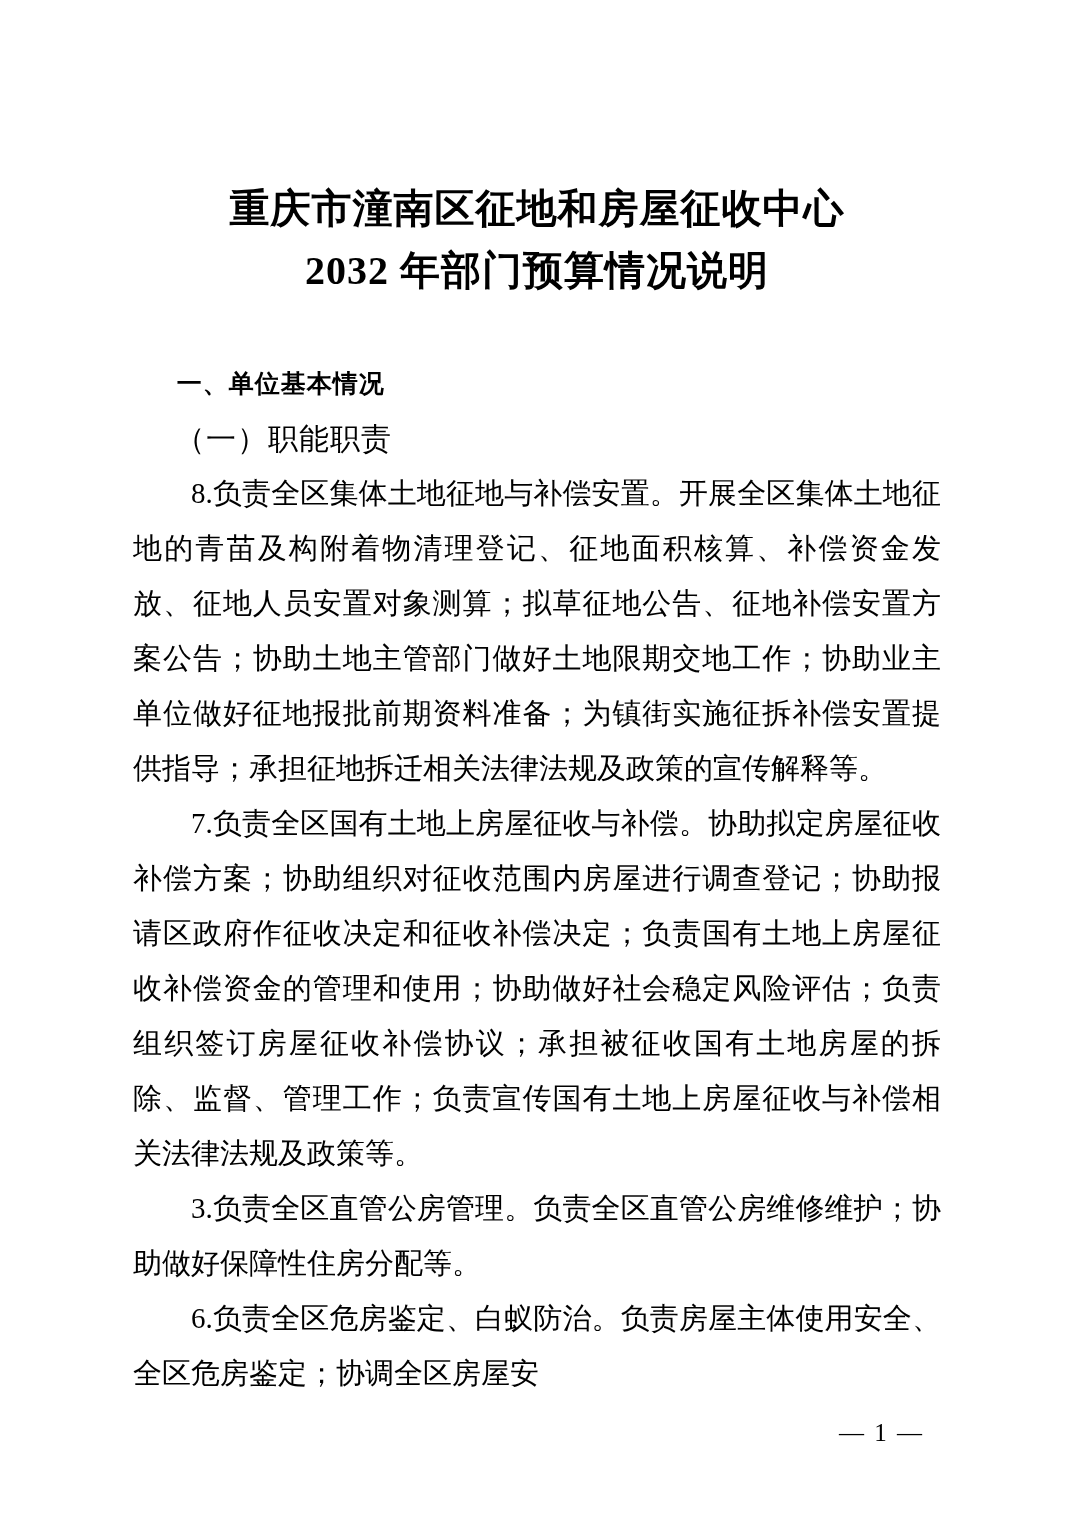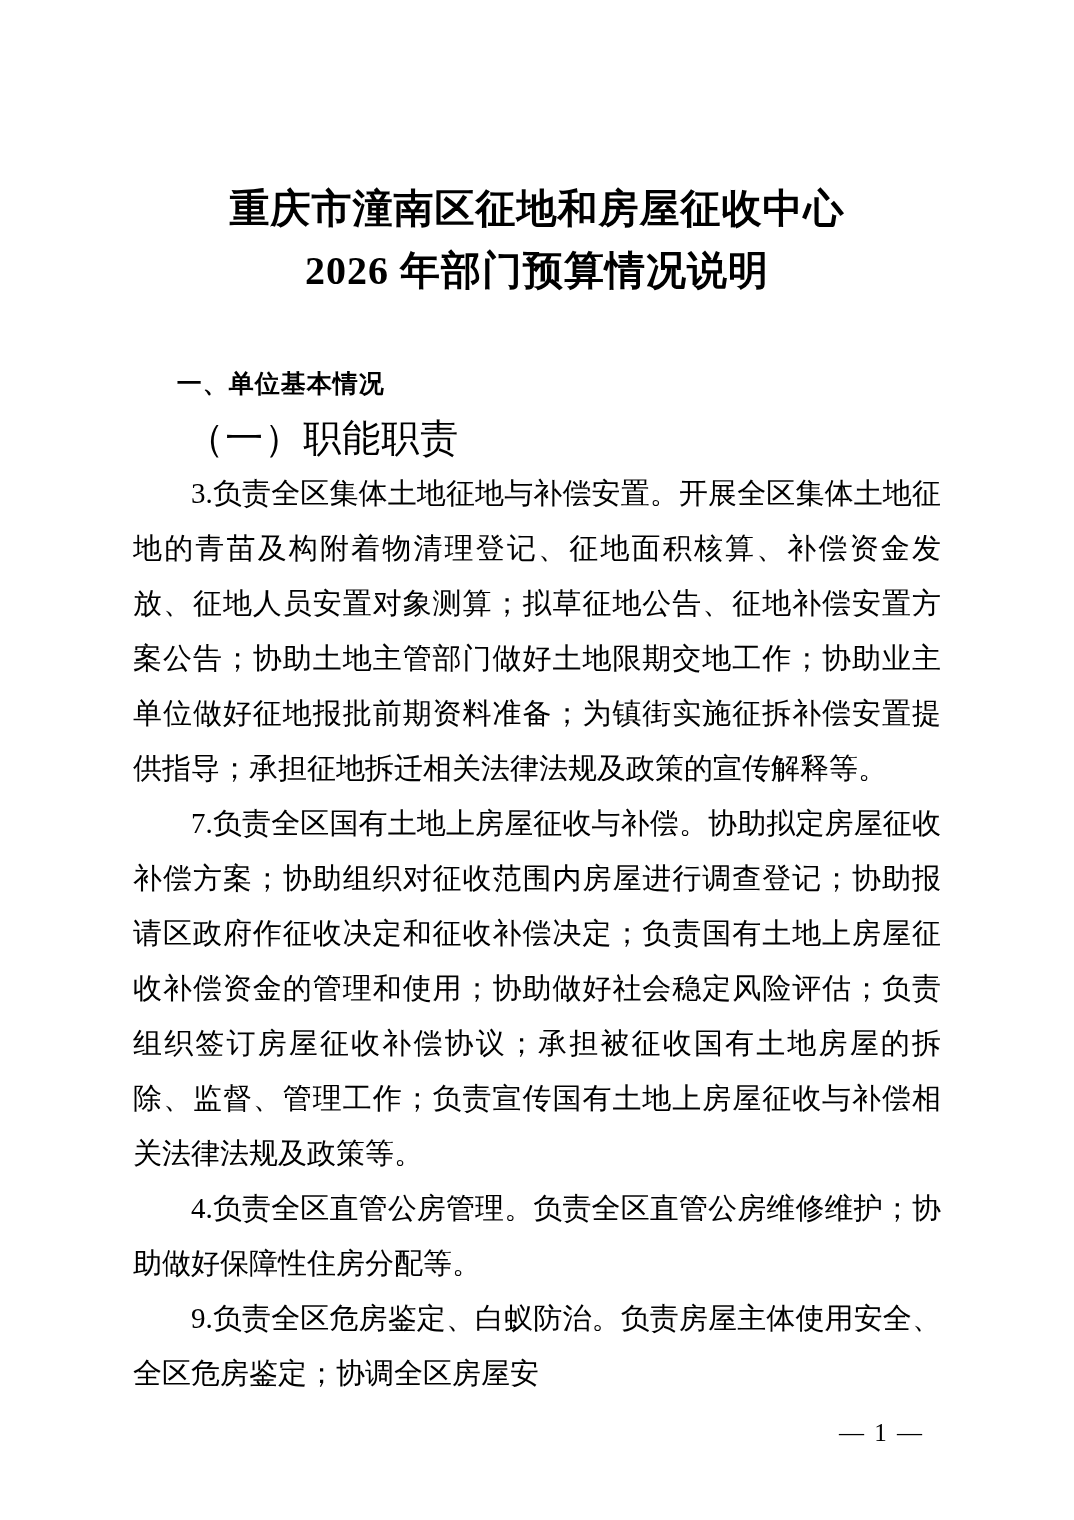--- a/index.html
+++ b/index.html
@@ -34,21 +34,21 @@
     margin: 54px 0 0 0;
     font-size: 25px;
     line-height: 55px;
     font-weight: bold;
     font-family: "Liberation Sans", "DejaVu Sans", sans-serif;
     text-indent: 1.75em;
     letter-spacing: 1px;
   }
   .subsection-heading {
     margin: 0;
-    font-size: 38px;
+    font-size: 30px;
     line-height: 55px;
     font-weight: normal;
     font-family: "Liberation Serif", "DejaVu Serif", serif;
     text-indent: 1.4em;
     letter-spacing: 1px;
   }
   .body-paragraph {
     margin: 0;
     font-size: 29px;
     line-height: 55px;
@@ -69,31 +69,31 @@
   }
 </style>
 </head>
 <body>
 
 <div class="page">
   <div class="content">
 
     <div class="title-block">
       <div class="doc-title-line">重庆市潼南区征地和房屋征收中心</div>
-      <div class="doc-title-line">2026 年部门预算情况说明</div>
+      <div class="doc-title-line">2032 年部门预算情况说明</div>
     </div>
 
     <h2 class="section-heading">一、单位基本情况</h2>
 
     <h3 class="subsection-heading">（一）职能职责</h3>
 
-    <p class="body-paragraph">3.负责全区集体土地征地与补偿安置。开展全区集体土地征地的青苗及构附着物清理登记、征地面积核算、补偿资金发放、征地人员安置对象测算；拟草征地公告、征地补偿安置方案公告；协助土地主管部门做好土地限期交地工作；协助业主单位做好征地报批前期资料准备；为镇街实施征拆补偿安置提供指导；承担征地拆迁相关法律法规及政策的宣传解释等。</p>
+    <p class="body-paragraph">8.负责全区集体土地征地与补偿安置。开展全区集体土地征地的青苗及构附着物清理登记、征地面积核算、补偿资金发放、征地人员安置对象测算；拟草征地公告、征地补偿安置方案公告；协助土地主管部门做好土地限期交地工作；协助业主单位做好征地报批前期资料准备；为镇街实施征拆补偿安置提供指导；承担征地拆迁相关法律法规及政策的宣传解释等。</p>
 
     <p class="body-paragraph">7.负责全区国有土地上房屋征收与补偿。协助拟定房屋征收补偿方案；协助组织对征收范围内房屋进行调查登记；协助报请区政府作征收决定和征收补偿决定；负责国有土地上房屋征收补偿资金的管理和使用；协助做好社会稳定风险评估；负责组织签订房屋征收补偿协议；承担被征收国有土地房屋的拆除、监督、管理工作；负责宣传国有土地上房屋征收与补偿相关法律法规及政策等。</p>
 
-    <p class="body-paragraph">4.负责全区直管公房管理。负责全区直管公房维修维护；协助做好保障性住房分配等。</p>
+    <p class="body-paragraph">3.负责全区直管公房管理。负责全区直管公房维修维护；协助做好保障性住房分配等。</p>
 
-    <p class="body-paragraph">9.负责全区危房鉴定、白蚁防治。负责房屋主体使用安全、全区危房鉴定；协调全区房屋安</p>
+    <p class="body-paragraph">6.负责全区危房鉴定、白蚁防治。负责房屋主体使用安全、全区危房鉴定；协调全区房屋安</p>
 
   </div>
 
   <div class="page-number">— 1 —</div>
 </div>
 
 </body></html>

